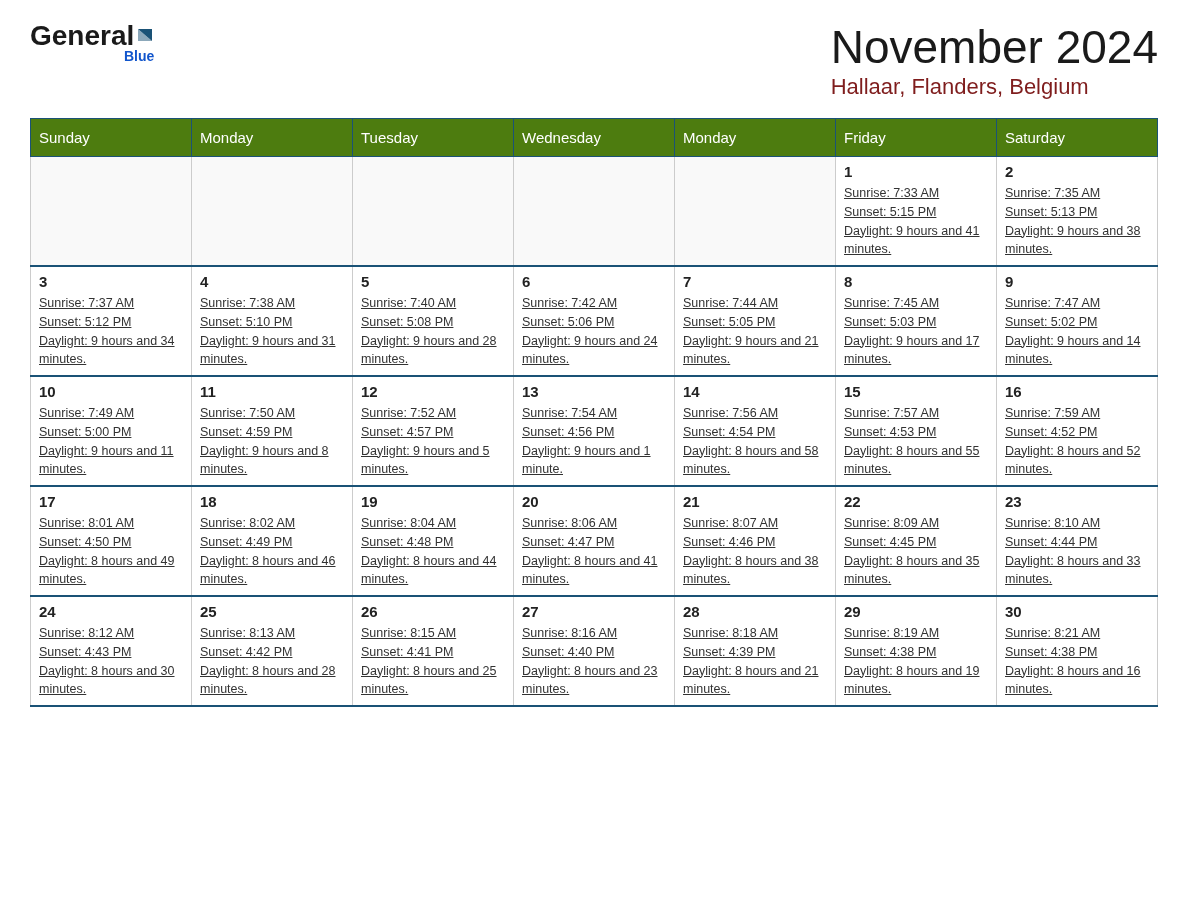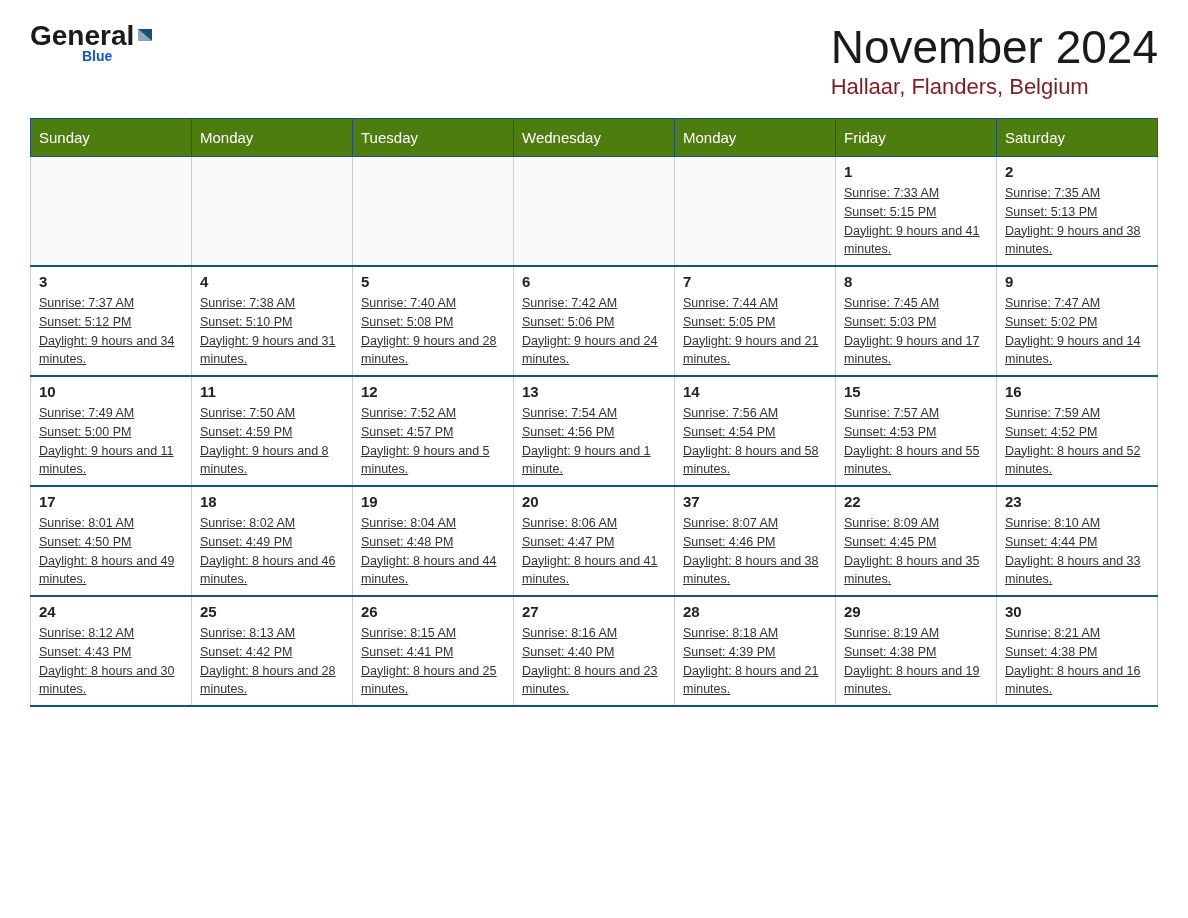--- a/index.html
+++ b/index.html
@@ -15,21 +15,21 @@
     .header {
       display: flex;
       justify-content: space-between;
       align-items: flex-start;
       margin-bottom: 18px;
     }
 
     .logo {
       display: flex;
       flex-direction: column;
-      align-items: center;
+      align-items: flex-end;
     }
 
     .logo-general {
       font-size: 28px;
       font-weight: bold;
       color: #1a1a1a;
       display: flex;
       align-items: center;
     }
 
@@ -236,21 +236,21 @@
         </td>
         <td>
           <div class="day-number">19</div>
           <div class="day-info">Sunrise: 8:04 AM<br>Sunset: 4:48 PM<br>Daylight: 8 hours and 44 minutes.</div>
         </td>
         <td>
           <div class="day-number">20</div>
           <div class="day-info">Sunrise: 8:06 AM<br>Sunset: 4:47 PM<br>Daylight: 8 hours and 41 minutes.</div>
         </td>
         <td>
-          <div class="day-number">37</div>
+          <div class="day-number">21</div>
           <div class="day-info">Sunrise: 8:07 AM<br>Sunset: 4:46 PM<br>Daylight: 8 hours and 38 minutes.</div>
         </td>
         <td>
           <div class="day-number">22</div>
           <div class="day-info">Sunrise: 8:09 AM<br>Sunset: 4:45 PM<br>Daylight: 8 hours and 35 minutes.</div>
         </td>
         <td>
           <div class="day-number">23</div>
           <div class="day-info">Sunrise: 8:10 AM<br>Sunset: 4:44 PM<br>Daylight: 8 hours and 33 minutes.</div>
         </td>

